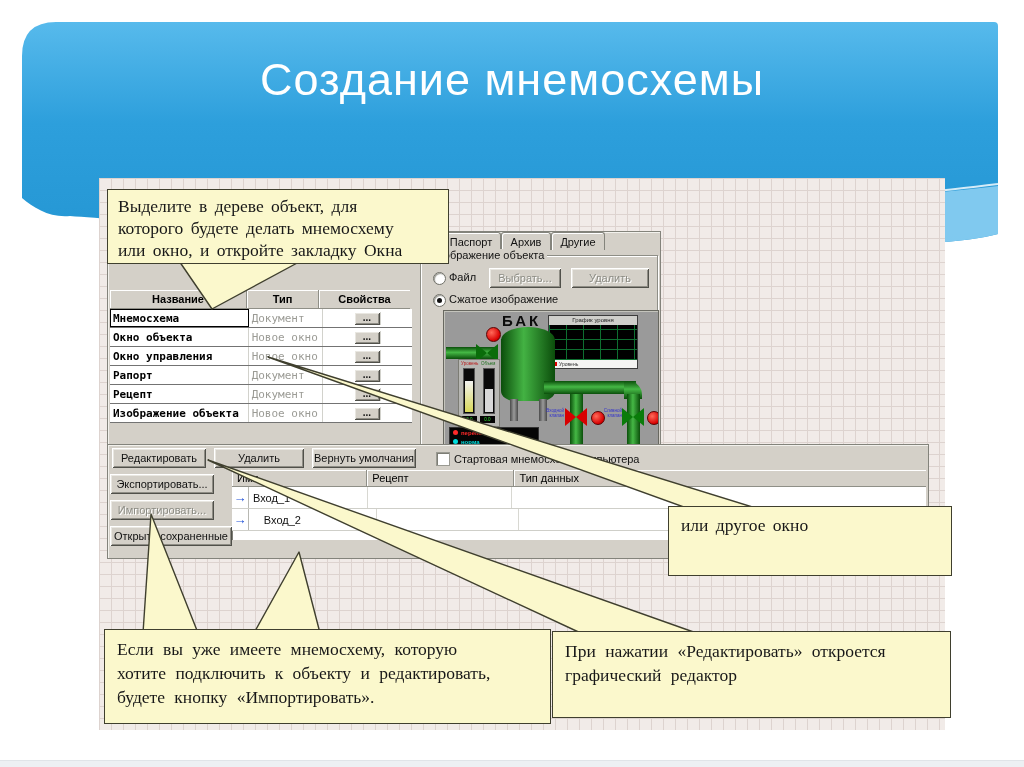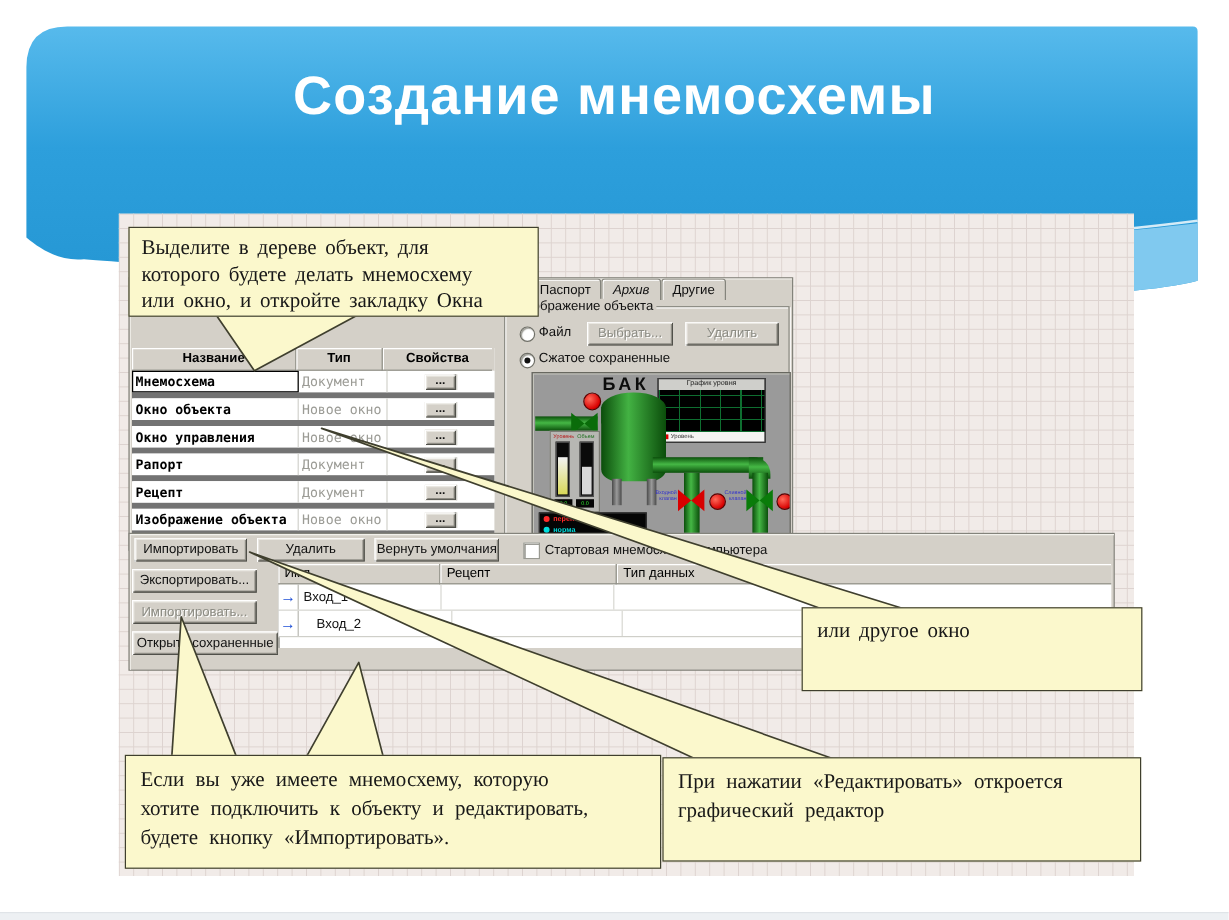--- a/index.html
+++ b/index.html
@@ -3,21 +3,21 @@
 <meta charset="utf-8">
 <style>
   html,body{margin:0;padding:0;background:#fff;}
   .slide{position:relative;width:1024px;height:767px;background:#fff;overflow:hidden;
          font-family:"Liberation Sans",sans-serif;}
   .abs{position:absolute;}
 
   
   .bgsvg{left:0;top:0;z-index:0;}
   .title{left:0;top:54px;width:1024px;text-align:center;color:#fff;z-index:2;
-         font-family:"Liberation Sans",sans-serif;font-size:45px;font-weight:bold;letter-spacing:1px;}
+         font-family:"Liberation Sans",sans-serif;font-size:45px;font-weight:normal;letter-spacing:1px;}
   .footer{left:0;bottom:0;width:1024px;height:6px;background:#edf0f3;border-top:1px solid #e0e4e8;z-index:4;}
 
   
   .shot{left:99px;top:178px;width:846px;height:552px;z-index:1;background-color:#f1ebe8;
         background-image:linear-gradient(#ddd3cf 1px,transparent 1px),
                          linear-gradient(90deg,#ddd3cf 1px,transparent 1px);
         background-size:12px 12px;}
 
   
   .win{background:#d4d0c8;}
@@ -37,21 +37,21 @@
          border:1px solid #6f6f67;box-shadow:inset 1px 1px 1px #9a9a92;}
   .radio .dot{position:absolute;left:3px;top:3px;width:5px;height:5px;border-radius:50%;background:#111;}
   .chk{position:absolute;width:12px;height:12px;background:#fff;
        box-shadow:inset 1px 1px 0 #7d7d75, inset -1px -1px 0 #fff;border:1px solid #9a9a92;}
   .lbl11{font-size:11px;color:#111;white-space:nowrap;}
 
   
   .wtab-h{display:flex;background:#d4d0c8;font-weight:bold;font-size:11px;}
   .wtab-h div{height:18px;display:flex;align-items:center;justify-content:center;
               border-right:1px solid #8f8f87;border-bottom:1px solid #8f8f87;box-shadow:inset 1px 1px 0 #fff;}
-  .wrow{display:flex;height:18px;border-bottom:5px solid #737373;background:#fff;}
+  .wrow{display:flex;height:18px;border-bottom:1px solid #737373;background:#fff;}
   .wrow div{display:flex;align-items:center;border-right:1px solid #d2d2cc;}
   .mono{font-family:"DejaVu Sans Mono","Liberation Mono",monospace;}
   .wname{width:136px;padding-left:3px;font-size:11px;font-weight:bold;color:#000;}
   .wtype{width:71px;padding-left:3px;font-size:11px;color:#9b9b95;}
   .wprops{width:90px;justify-content:center;border-right:none !important;}
   .mini{width:26px;height:13px;font-size:10px;font-weight:bold;line-height:6px;}
   .selcell{outline:1px solid #000;outline-offset:-1px;}
 
   
   .atab-h{display:flex;background:#d4d0c8;font-size:11px;}
@@ -127,21 +127,21 @@
   <div class="abs shot">
 
     <div class="abs win winframe" style="left:9px;top:54px;width:552px;height:226px;">
 
       <div class="tab" style="left:307px;width:24px;">
         <span>е</span>
       </div>
       <div class="tab" style="left:333px;width:58px;">
         <span>Паспорт</span>
       </div>
-      <div class="tab" style="left:393px;width:48px;font-style:italic;">
+      <div class="tab" style="left:393px;width:48px;">
         <span>Архив</span>
       </div>
       <div class="tab" style="left:443px;width:52px;">
         <span>Другие</span>
       </div>
 
       <div class="abs grp" style="left:312px;top:23px;width:236px;height:200px;">
         <span class="grp-label">Изображение объекта</span>
 
         <span class="radio" style="left:12px;top:16px;"></span>
@@ -149,21 +149,21 @@
         <div class="abs btn dis" style="left:68px;top:12px;width:72px;height:20px;">
           <span>Выбрать...</span>
         </div>
         <div class="abs btn dis" style="left:150px;top:12px;width:78px;height:20px;">
           <span>Удалить</span>
         </div>
 
         <span class="radio" style="left:12px;top:38px;">
             <span class="dot"></span>
           </span>
-        <span class="abs lbl11" style="left:28px;top:37px;">Сжатое сохраненные</span>
+        <span class="abs lbl11" style="left:28px;top:37px;">Сжатое изображение</span>
 
         <div class="abs preview" style="left:22px;top:54px;width:214px;height:142px;">
 
           <span class="abs baklabel" style="left:58px;top:1px;">БАК</span>
 
           <div class="abs chartbox" style="left:104px;top:4px;width:88px;height:52px;">
             <div class="charttitle">График уровня</div>
             <div class="chartplot"></div>
             <div class="chartlegend">
               <span style="display:inline-block;width:6px;height:4px;background:#d00;margin:0 2px 0 2px;"></span>
@@ -291,21 +291,21 @@
                 <span>...</span>
               </div>
             </div>
         </div>
       </div>
     </div>
 
     <div class="abs win winframe" style="left:9px;top:267px;width:820px;height:113px;">
 
       <div class="abs btn" style="left:4px;top:3px;width:94px;height:20px;">
-        <span>Импортировать</span>
+        <span>Редактировать</span>
       </div>
       <div class="abs btn" style="left:106px;top:3px;width:90px;height:20px;">
         <span>Удалить</span>
       </div>
       <div class="abs btn" style="left:204px;top:3px;width:104px;height:20px;text-align:center;">
         <span>Вернуть умолчания</span>
       </div>
       <span class="chk" style="left:328px;top:7px;"></span>
       <span class="abs lbl11" style="left:346px;top:8px;">Стартовая мнемосхема компьютера</span>
 

